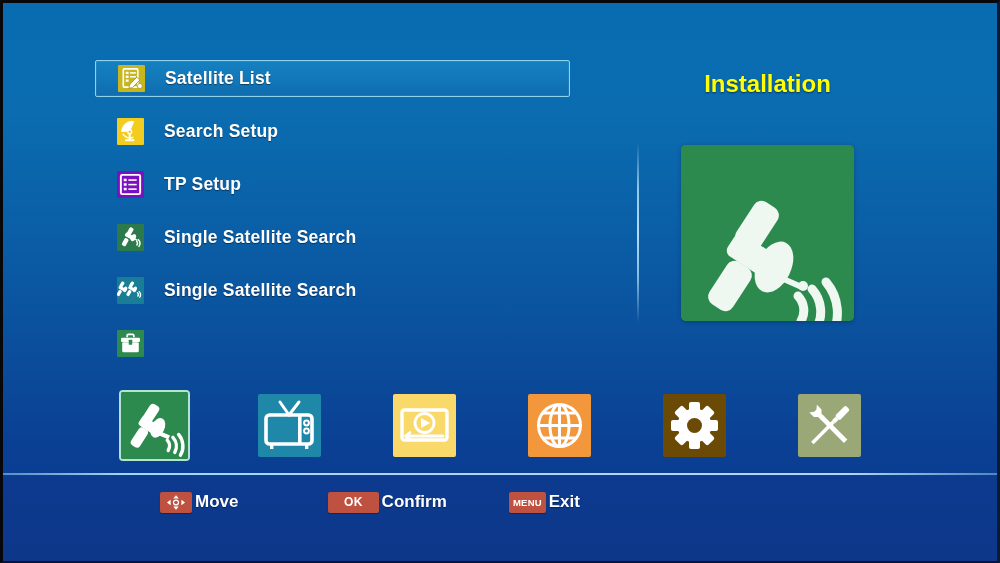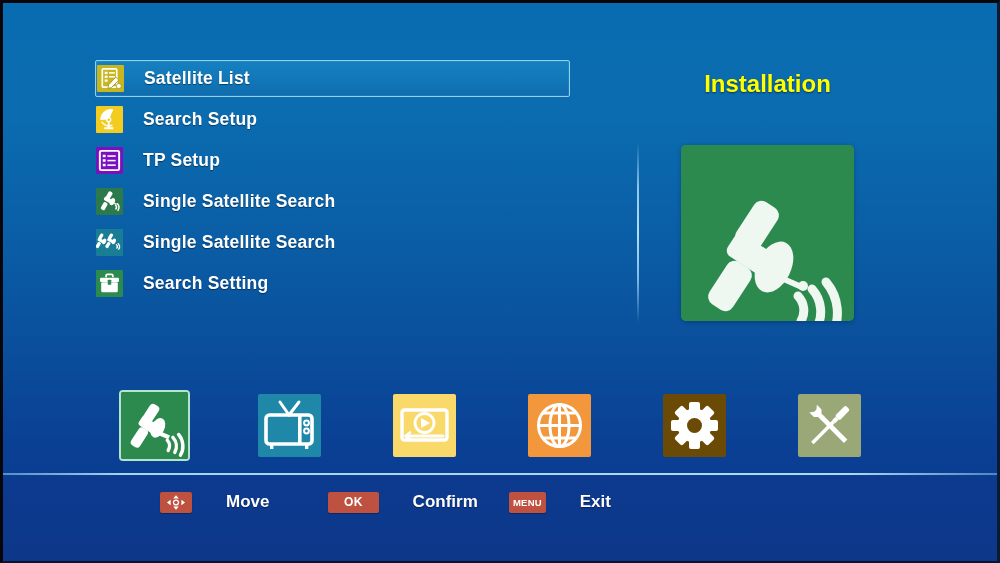--- a/index.html
+++ b/index.html
@@ -46,22 +46,22 @@
     position: absolute;
     left: 95px;
     top: 60px;
     width: 475px;
   }
   .menu-row {
     position: relative;
     display: flex;
     align-items: center;
     height: 37px;
-    padding-left: 1px;
-    margin-bottom: 4px;
+    padding-left: 22px;
+    margin-bottom: 16px;
   }
   .menu-row.selected {
     background: linear-gradient(to bottom, #1580c0 0%, #1278b9 50%, #0f6cae 100%);
     border: 1px solid #8fd2ee;
     border-radius: 2px;
     box-shadow: inset 0 0 0 1px rgba(255,255,255,0.07);
   }
   .menu-icon {
     width: 27px;
     height: 27px;
@@ -171,21 +171,20 @@
     width: 1000px;
     height: 85px;
     background: linear-gradient(to bottom, #0c3a8e 0%, #0d398c 60%, #0d3789 100%);
   }
   .hint {
     position: absolute;
     top: 14px;
     display: flex;
     align-items: center;
     height: 24px;
-    gap: 31px;
   }
   .key {
     background: #bf5140;
     color: #ffffff;
     border-radius: 2px;
     display: flex;
     align-items: center;
     justify-content: center;
     height: 21px;
     font-weight: bold;
@@ -306,21 +305,20 @@
     <div class="menu-row">
       <span class="menu-icon">
         <svg viewBox="0 0 28 28" xmlns="http://www.w3.org/2000/svg">
           <rect x="0" y="0" width="28" height="28" rx="1" fill="#2c8a4e"></rect>
           <path d="M10.5 7.5 v-1.6 a1.4 1.4 0 0 1 1.4-1.4 h4.2 a1.4 1.4 0 0 1 1.4 1.4 v1.6" fill="none" stroke="#ffffff" stroke-width="1.8"></path>
           <rect x="4.2" y="8" width="19.6" height="4.4" rx="1" fill="#ffffff"></rect>
           <rect x="5.4" y="12.6" width="17.2" height="10.4" rx="1.2" fill="#ffffff"></rect>
           <rect x="12.2" y="10" width="3.6" height="5.4" rx="0.7" fill="#2c8a4e"></rect>
         </svg>
       </span>
-      <span class="menu-label">Search Setting</span>
     </div>
 
   </div>
 
   <div id="v-divider"></div>
 
   <div id="panel-title">Installation</div>
 
   <div id="panel-tile">
     <span>

